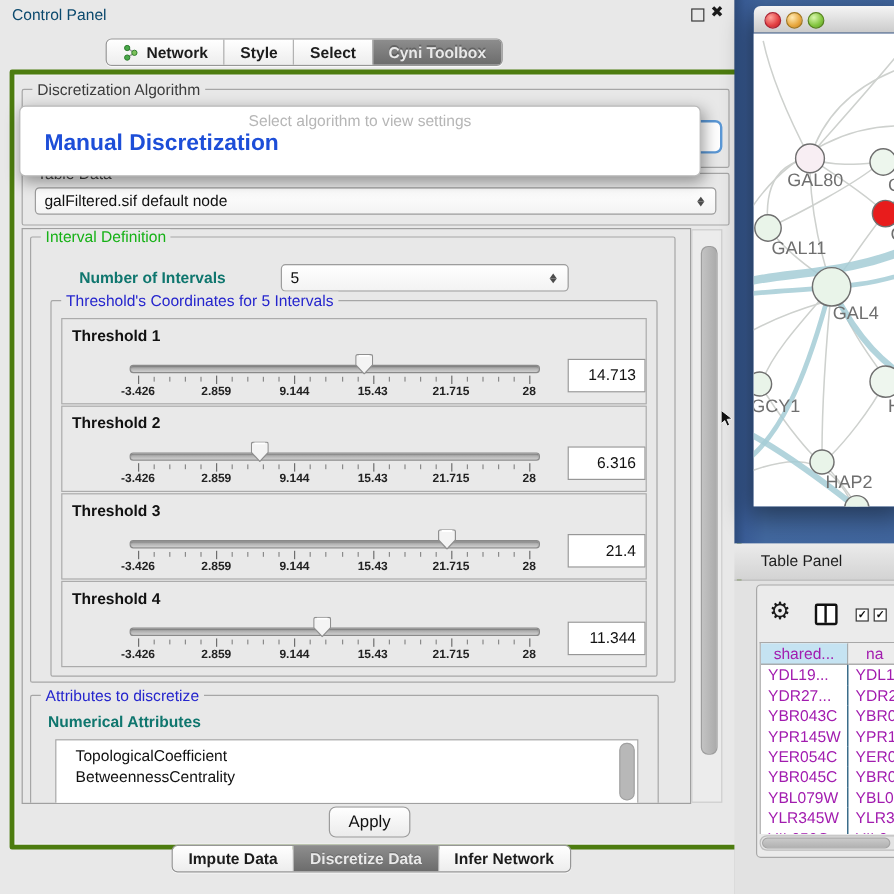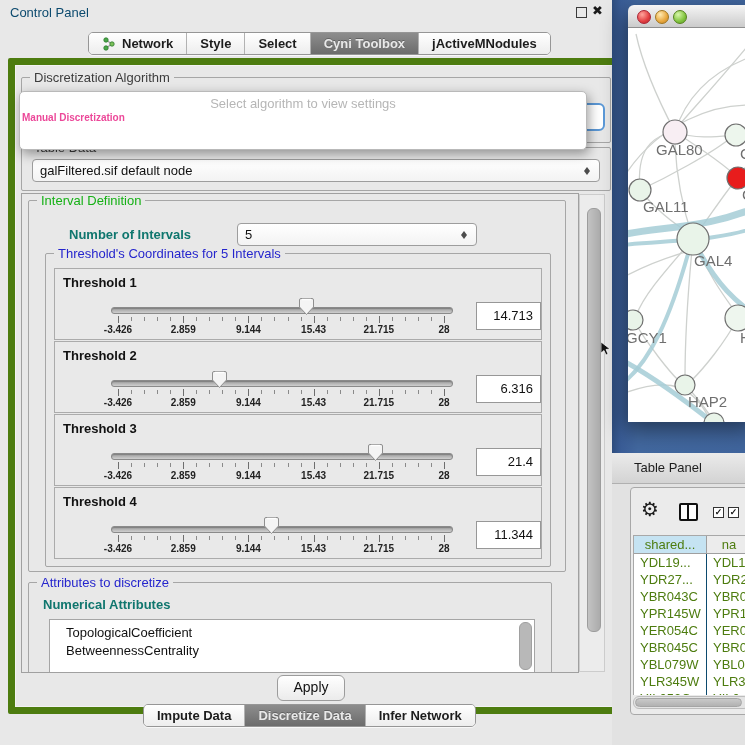--- a/index.html
+++ b/index.html
@@ -14,32 +14,32 @@
   .close-btn{position:absolute;left:592px;top:3px;font-size:13px;font-weight:bold;color:#1a1a1a;font-family:"DejaVu Sans",sans-serif;}
   
   .segbar{position:absolute;display:inline-flex;border:1px solid #969696;border-radius:5px;overflow:hidden;height:21px;box-shadow:0 1px 0 rgba(255,255,255,.7);}
   .seg{display:flex;align-items:center;padding:0 13px;font-size:13px;font-weight:bold;color:#1c1c1c;background:linear-gradient(#ffffff,#ededed);border-left:1px solid #b2b2b2;cursor:default;white-space:nowrap;}
   .seg:first-child{border-left:none;}
   .seg.active{background:linear-gradient(#8d8d8d,#6c6c6c);color:#e9e9e9;text-shadow:0 -1px 0 rgba(0,0,0,.25);}
   #top-tabs{left:88px;top:32px;}
   #bottom-tabs{left:143px;top:704px;}
   .net-icon{margin-right:6px;display:inline-flex;}
   
-  .outer-panel{position:absolute;left:8px;top:58px;width:602px;height:642px;background:#e8e8e8;border:7px solid #4d7c0f;border-radius:2px;box-shadow:inset 0 0 0 1px #f2f2f2;}
+  .outer-panel{position:absolute;left:8px;top:58px;width:602px;height:642px;background:#e8e8e8;border:4px solid #4d7c0f;border-radius:2px;box-shadow:inset 0 0 0 1px #f2f2f2;}
   .group{position:absolute;border:1px solid #a6a6a6;border-radius:2px;}
   .gtitle{position:absolute;top:-8px;left:8px;background:#e8e8e8;padding:0 4px;font-size:13px;white-space:nowrap;}
   .t-dark{color:#3c3c3c;}
   .t-green{color:#16b116;}
   .t-blue{color:#2525cd;}
   
   #algo-group{left:6px;top:12px;width:588px;height:64px;}
   #algo-combo-focus{position:absolute;left:548px;top:38px;width:38px;height:24px;background:#fff;border:2px solid #5a97d5;border-radius:6px;z-index:5;}
   #algo-popup{position:absolute;left:4px;top:26px;width:566px;height:57px;background:#fff;border:1px solid #b9b9b9;border-radius:5px;z-index:10;box-shadow:2px 4px 12px rgba(0,0,0,.38);}
   .popup-hint{position:absolute;left:0;top:4px;width:100%;text-align:center;font-size:13px;color:#b6b6b6;}
-  .popup-opt{position:absolute;left:2px;font-size:10px;color:#ec4899;white-space:nowrap;}
+  .popup-opt{position:absolute;left:20px;font-size:19px;color:#1d4ed8;white-space:nowrap;}
   .popup-opt.sel{font-weight:bold;}
   
   #tabledata-group{left:6px;top:82px;width:588px;height:42px;}
   .combo{position:absolute;display:flex;align-items:center;background:linear-gradient(#ffffff,#f3f3f3);border:1px solid #9d9d9d;border-radius:4px;font-size:13px;color:#111;padding:0 7px;box-sizing:border-box;}
   .spin{margin-left:auto;position:relative;width:9px;height:14px;}
   .spin::before{content:"";position:absolute;left:1px;top:0;border:3.5px solid transparent;border-bottom:4.5px solid #4c4c4c;}
   .spin::after{content:"";position:absolute;left:1px;bottom:0;border:3.5px solid transparent;border-top:4.5px solid #4c4c4c;}
   #tabledata-combo{left:10px;top:11px;width:568px;height:23px;}
   
   #viewport{position:absolute;left:6px;top:128px;width:556px;height:478px;border:1px solid #a0a0a0;overflow:hidden;background:#e8e8e8;}
@@ -80,21 +80,21 @@
   #tp-area{position:absolute;left:0;top:484px;width:133px;height:261px;background:#e2e2e2;}
   #tp-panel{position:absolute;left:18px;top:3px;width:120px;height:226px;background:#ebebeb;border:1px solid #a8a8a8;border-radius:4px;}
   .gear{position:absolute;left:10px;top:9px;font-size:20px;color:#1a1a1a;font-family:"DejaVu Sans",sans-serif;}
   .colicon{position:absolute;left:48px;top:15px;width:15px;height:14px;border:2px solid #111;border-radius:2px;background:#fff;}
   .colicon::after{content:"";position:absolute;left:6px;top:0;width:2px;height:14px;background:#111;}
   .cbx{position:absolute;top:19px;width:9px;height:9px;border:1.5px solid #333;background:#fff;font-size:9px;line-height:9px;text-align:center;color:#111;font-weight:bold;}
   #cbx1{left:82px;} #cbx2{left:97px;}
   #tp-table{position:absolute;left:2px;top:47px;width:118px;height:159px;overflow:hidden;border-top:1px solid #a8a8a8;border-left:1px solid #a8a8a8;background:#fff;}
   .tr{display:flex;height:17px;}
   .tr.head{height:18px;}
-  .td{font-size:13px;color:#4d7c0f;line-height:17px;padding-left:6px;white-space:nowrap;overflow:hidden;box-sizing:border-box;}
+  .td{font-size:13px;color:#a21caf;line-height:17px;padding-left:6px;white-space:nowrap;overflow:hidden;box-sizing:border-box;}
   .td.c1{width:73px;border-right:1px solid #0c4a6e;}
   .td.c2{flex:1;}
   .tr.head .td{line-height:18px;text-align:center;padding-left:0;border-right:1px solid #9f9f9f;border-bottom:1px solid #9f9f9f;}
   .tr.head .c1{background:#c5e3f2;}
   .tr.head .c2{background:#ececec;}
   #tp-hscroll{position:absolute;left:2px;top:208px;width:115px;height:11px;background:#e4e4e4;border:1px solid #bdbdbd;border-radius:6px;}
   #tp-hthumb{position:absolute;left:1px;top:1px;width:105px;height:7px;background:linear-gradient(#c9c9c9,#b2b2b2);border:1px solid #a5a5a5;border-radius:5px;}
   #mouse-cursor{position:absolute;left:601px;top:342px;z-index:99;}
 </style>
 </head>
@@ -122,23 +122,20 @@
           <span>Network</span>
         </div>
         <div class="seg">
           <span>Style</span>
         </div>
         <div class="seg">
           <span>Select</span>
         </div>
         <div class="seg active">
           <span>Cyni Toolbox</span>
-        </div>
-        <div class="seg">
-          <span>jActiveMNodules</span>
         </div>
       </div>
 
     <div class="outer-panel">
 
       <div id="algo-group" class="group">
         <span class="gtitle t-dark">Discretization Algorithm</span>
       </div>
       <div id="algo-combo-focus"></div>
       <div id="algo-popup">

